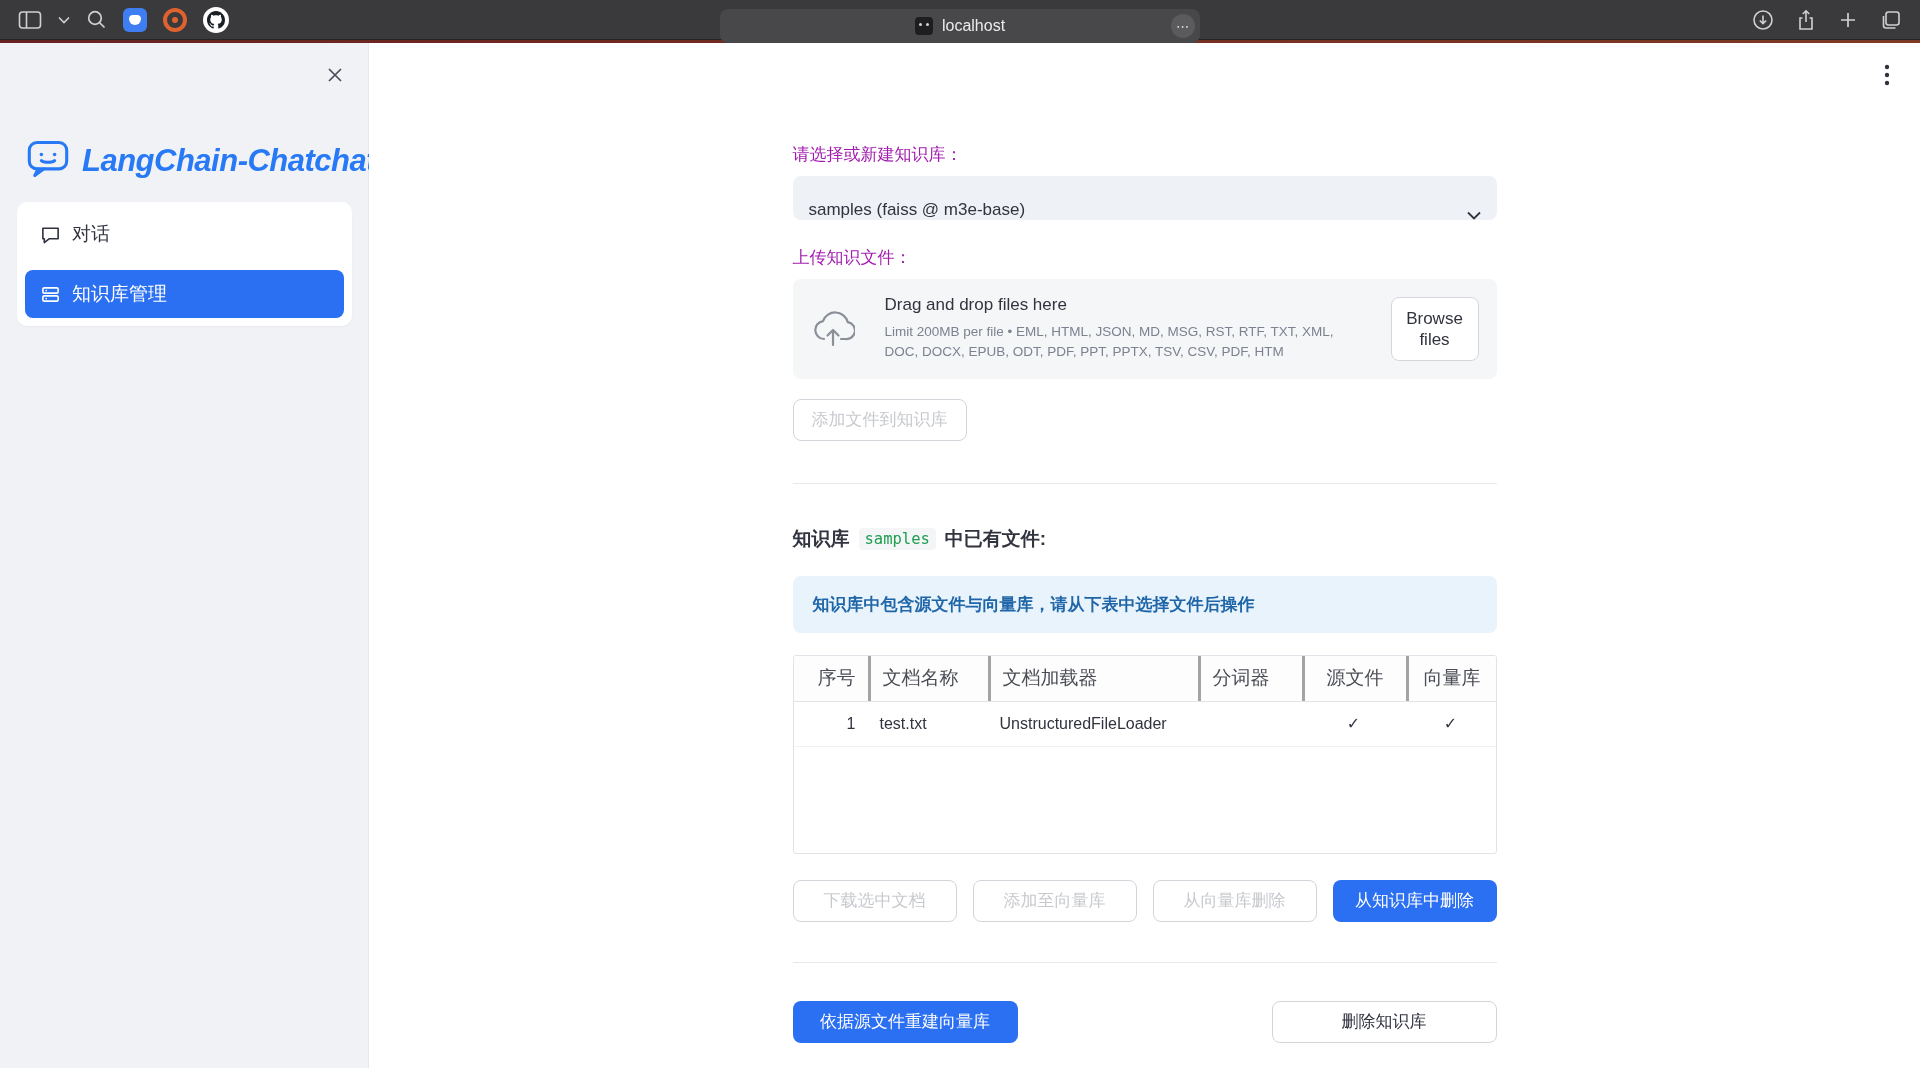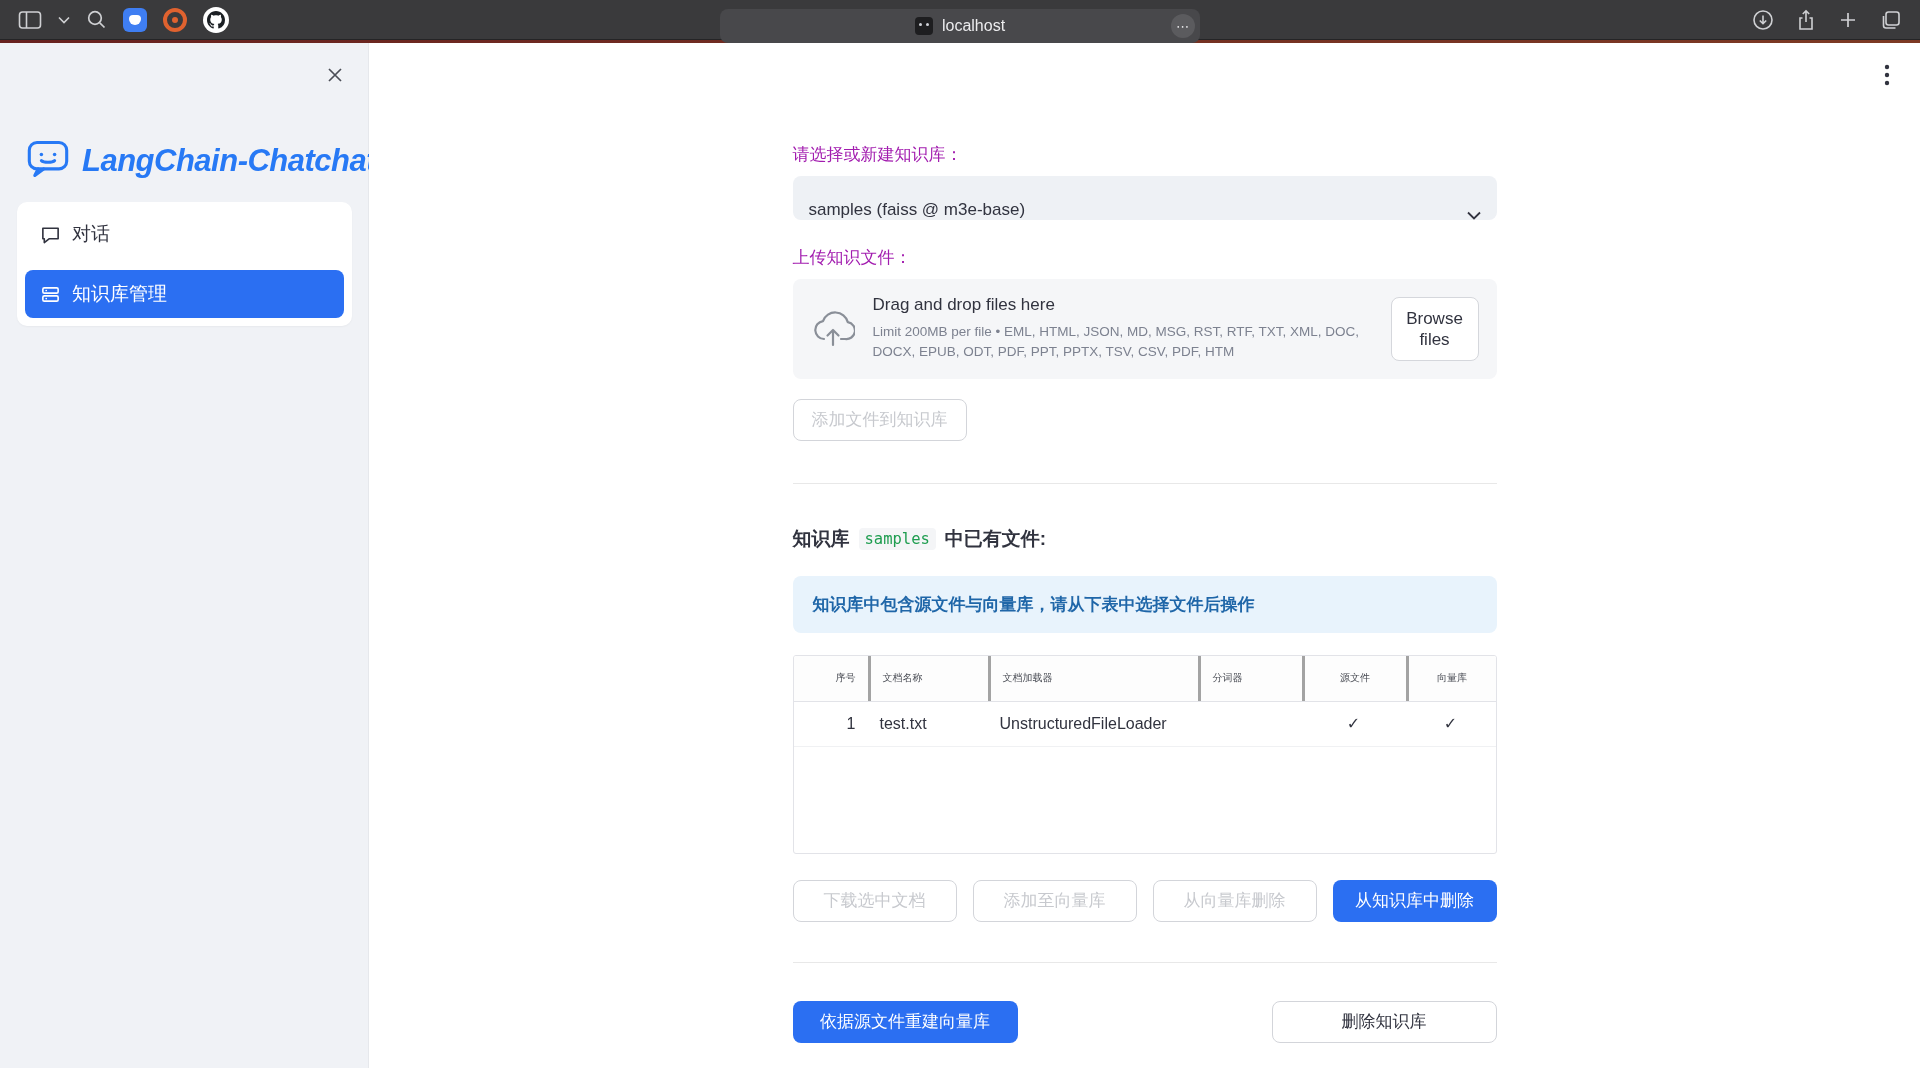--- a/index.html
+++ b/index.html
@@ -63,21 +63,21 @@
   .main{flex:1;position:relative;background:#fff;}
   .kebab{position:absolute;top:16px;right:26px;cursor:pointer;padding:4px;}
   .content{width:704px;margin:0 auto;padding-top:100px;}
   .field-label{font-size:17px;color:#a21caf;margin-bottom:10px;}
   .selectbox{
     height:44px;background:#eef1f5;border-radius:8px;display:flex;align-items:flex-end;
     justify-content:space-between;padding:0 16px;font-size:17px;color:#31333f;
     margin-bottom:26px;cursor:pointer;
   }
   .uploader{
-    background:#f5f6f8;border-radius:8px;padding:16px 18px;display:flex;align-items:center;gap:18px;
+    background:#f5f6f8;border-radius:8px;padding:16px 18px;display:flex;align-items:center;gap:30px;
   }
   .up-texts{flex:1;}
   .up-title{font-size:17px;color:#31333f;margin-bottom:7px;}
   .up-hint{font-size:13.5px;color:#7d8290;line-height:1.5;max-width:505px;}
   .browse-btn{
     width:88px;min-height:64px;background:#fff;border:1px solid #d5d7dc;border-radius:8px;
     font-size:17px;color:#31333f;display:flex;align-items:center;justify-content:center;
     text-align:center;padding:6px 10px;cursor:pointer;line-height:1.25;
   }
   .btn{
@@ -93,21 +93,21 @@
   .kb-line{font-size:19px;font-weight:bold;color:#31333f;display:flex;align-items:center;gap:9px;}
   .code{
     font-family:"DejaVu Sans Mono","Liberation Mono",monospace;font-size:15.5px;font-weight:normal;
     color:var(--code-green);background:#f4f5f7;padding:2px 6px;border-radius:4px;
   }
   .info-box{
     margin-top:24px;background:var(--info-bg);color:var(--info-text);border-radius:8px;
     padding:17px 20px;font-size:17px;font-weight:bold;
   }
   .table{margin-top:22px;border:1px solid #e2e3e8;border-radius:3px;height:199px;overflow:hidden;background:#fff;}
-  .t-head{display:flex;height:46px;background:#fdfdfd;border-bottom:1px solid #e2e3e8;color:#4a4d55;font-size:10px;}
+  .t-head{display:flex;height:46px;background:#fdfdfd;border-bottom:1px solid #e2e3e8;color:#4a4d55;font-size:19px;}
   .t-row{display:flex;height:45px;font-size:16px;color:#31333f;border-bottom:1px solid #f0f1f3;}
   .t-cell{display:flex;align-items:center;height:100%;padding:0 12px;}
   .t-head .t-cell + .t-cell{border-left:3px solid #a3a3a3;}
   .c1{width:74px;justify-content:flex-end;}
   .c2{width:120px;}
   .c3{width:210px;}
   .c4{width:104px;}
   .c5{width:104px;justify-content:center;}
   .c6{width:90px;justify-content:center;}
   .actions{display:flex;gap:16px;margin-top:26px;}

